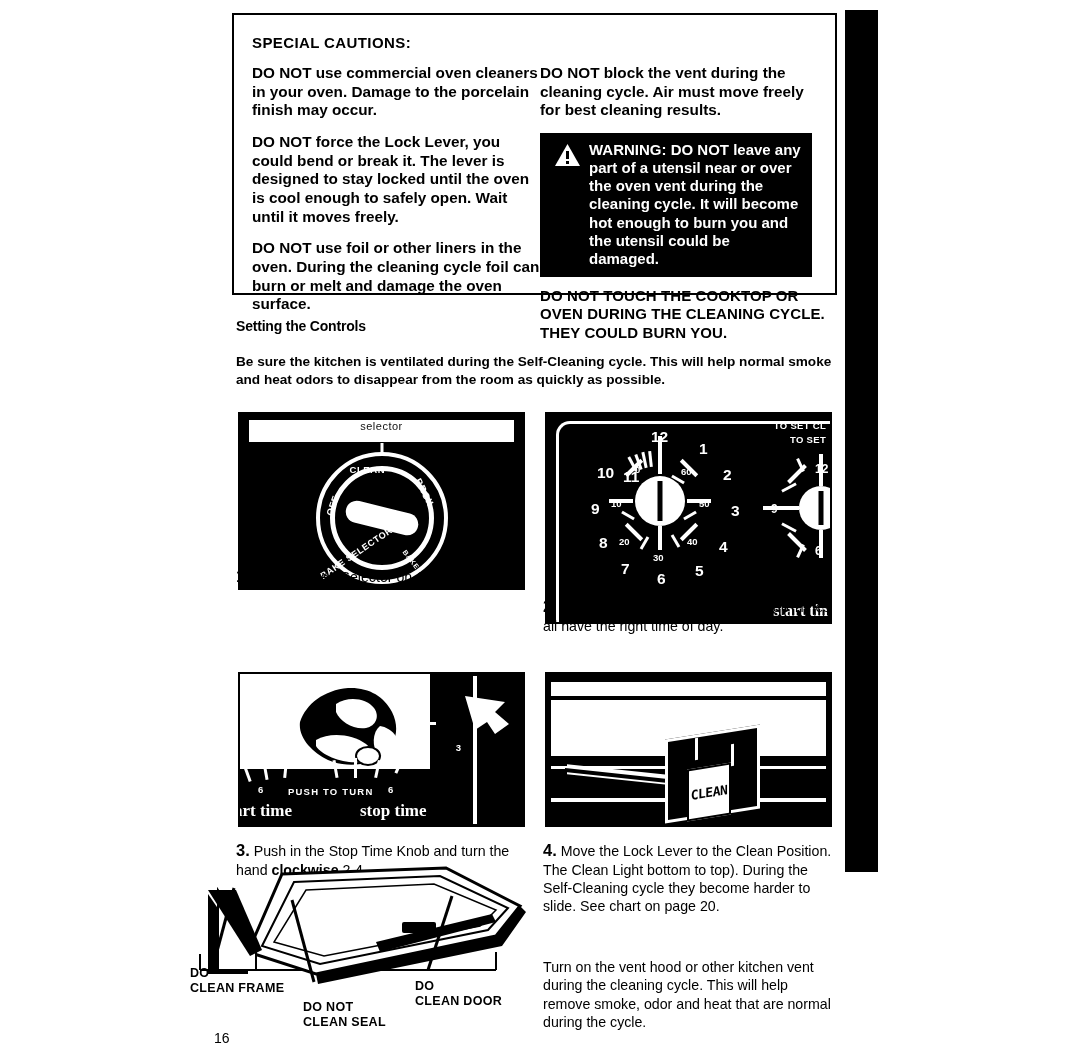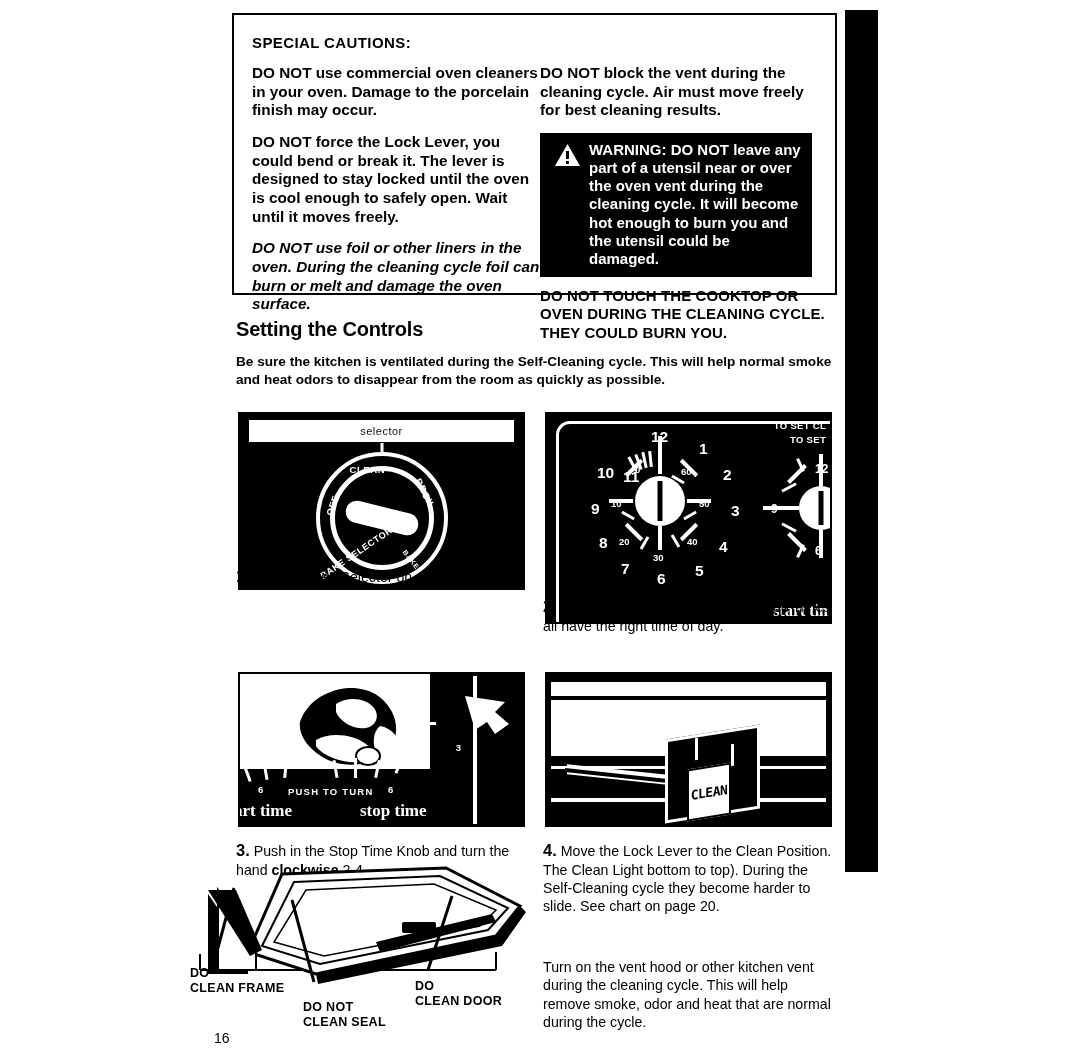--- a/index.html
+++ b/index.html
@@ -28,59 +28,59 @@
     border:2px solid #000;background:#fff;box-sizing:border-box;
   }
   #caution-title{
     position:absolute;left:18px;top:19px;
     font-size:15px;font-weight:bold;letter-spacing:0.4px;
   }
   .caution-col{position:absolute;top:49px;font-size:15.3px;font-weight:bold;line-height:1.22;}
   #caution-col-left{left:18px;width:290px;}
   #caution-col-right{left:306px;width:288px;}
   .caution-col p{margin:0 0 13px 0;}
-  .caution-col p:last-child{margin-bottom:16px;font-style:italic;}
+  .caution-col p:last-child{margin-bottom:16px;}
 
   #warning-block{
     background:#000;color:#fff;
     padding:8px 9px 9px 9px;
     margin:2px 16px 10px 0;
     font-size:15px;font-weight:bold;line-height:1.21;
     position:relative;
   }
   #warning-tri{
     float:left;width:27px;height:24px;margin:2px 8px 0 5px;
     position:relative;
   }
   #warning-tri svg{display:block;}
   #warning-text{overflow:hidden;}
   #caution-footer{font-size:15px;font-weight:bold;line-height:1.23;letter-spacing:0.1px;}
 
   
   #section-heading{
     position:absolute;left:236px;top:318px;
-    font-size:20px;font-weight:bold;letter-spacing:-0.2px;
+    font-size:14px;font-weight:bold;letter-spacing:-0.2px;
   }
   #intro-text{
     position:absolute;left:236px;top:353px;width:610px;
     font-size:13.6px;font-weight:bold;line-height:1.33;
   }
 
   
   .figure{position:absolute;background:#000;border:2px solid #000;box-sizing:border-box;overflow:hidden;}
   #fig1{left:238px;top:412px;width:287px;height:178px;}
   #fig2{left:545px;top:412px;width:287px;height:212px;}
   #fig3{left:238px;top:672px;width:287px;height:155px;}
   #fig4{left:545px;top:672px;width:287px;height:155px;}
 
   
   #fig1 .selector-strip{
     position:absolute;left:8px;top:5px;width:calc(100% - 16px);height:24px;
     background:#fff;border:1px solid #000;box-sizing:border-box;
-    display:flex;align-items:center;justify-content:center;
+    display:flex;align-items:flex-start;justify-content:center;
   }
   #fig1 .selector-strip span{font-size:11px;color:#111;letter-spacing:0.5px;}
   #fig1 .pointer-stem{position:absolute;left:50%;top:29px;width:3px;height:12px;background:#fff;transform:translateX(-50%);}
   #fig1 .knob-wrap{position:absolute;left:50%;top:38px;transform:translateX(-50%);width:132px;height:132px;}
   #fig1 .knob-ring{
     position:absolute;inset:0;border-radius:50%;
     border:4px solid #fff;box-sizing:border-box;
   }
   #fig1 .knob-ring2{
     position:absolute;left:14px;top:14px;right:14px;bottom:14px;border-radius:50%;

